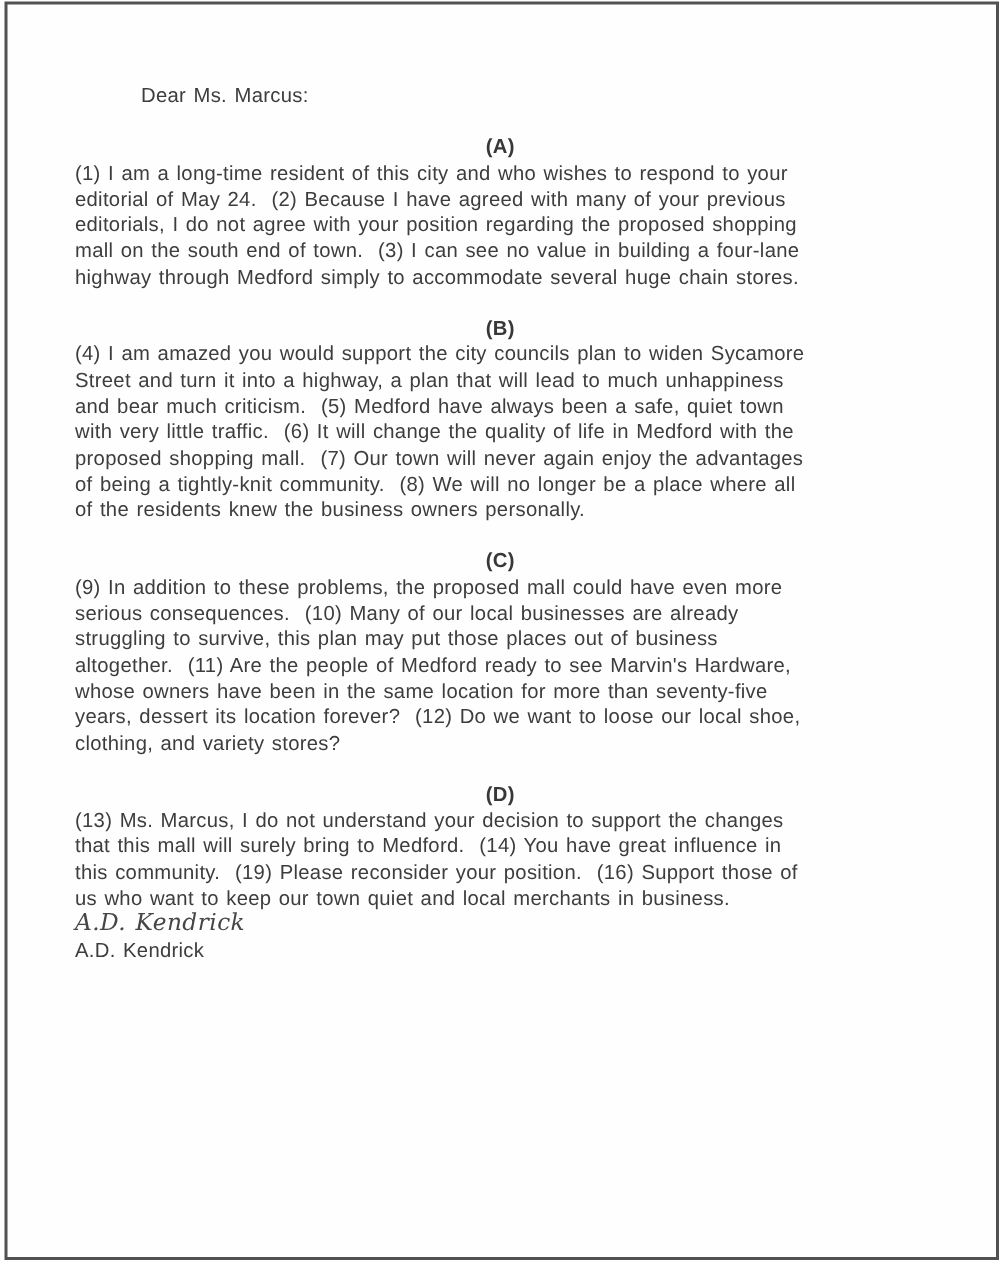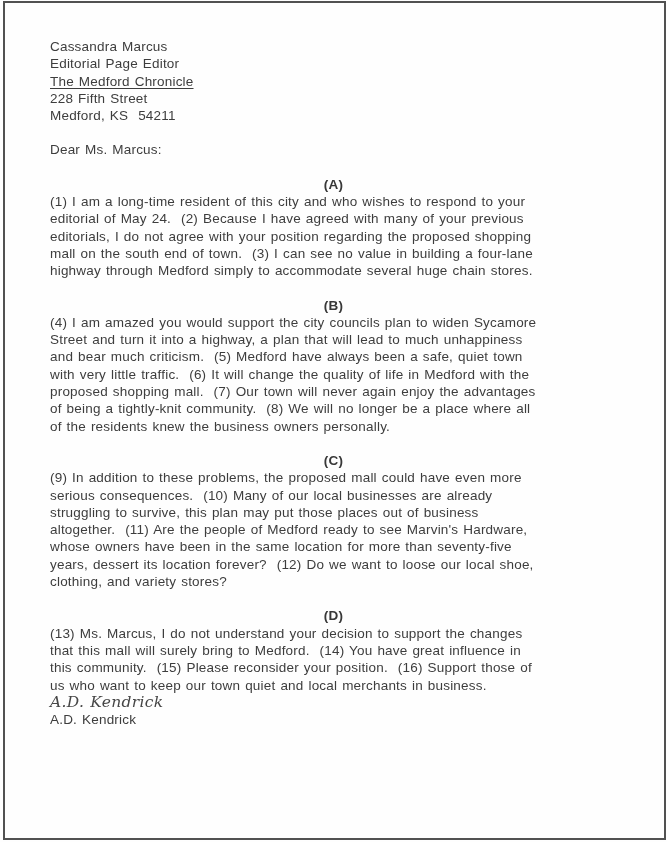--- a/index.html
+++ b/index.html
@@ -38,20 +38,21 @@
   .recipient div {
     white-space: pre;
   }
   .underline {
     text-decoration: underline;
     text-underline-offset: 2px;
   }
   .salutation {
     margin-top: 17px;
     white-space: pre;
+    margin-left: 44px;
   }
   .section-label {
     margin-top: 17px;
     text-align: center;
     font-weight: bold;
     color: #383838;
   }
   .para {
     white-space: pre;
   }
@@ -70,27 +71,20 @@
     white-space: pre;
   }
 </style>
 </head>
 <body>
 
 <div class="page">
   <div class="frame"></div>
   <div class="content">
 
-    <div class="recipient">
-      <div>Cassandra Marcus</div>
-      <div>Editorial Page Editor</div>
-      <div class="underline">The Medford Chronicle</div>
-      <div>228 Fifth Street</div>
-      <div>Medford, KS  54211</div>
-    </div>
 
     <div class="salutation">Dear Ms. Marcus:</div>
 
     <div class="section">
       <div class="section-label">(A)</div>
       <div class="para">(1) I am a long-time resident of this city and who wishes to respond to your
 editorial of May 24.  (2) Because I have agreed with many of your previous
 editorials, I do not agree with your position regarding the proposed shopping
 mall on the south end of town.  (3) I can see no value in building a four-lane
 highway through Medford simply to accommodate several huge chain stores.</div>
@@ -115,21 +109,21 @@
 altogether.  (11) Are the people of Medford ready to see Marvin's Hardware,
 whose owners have been in the same location for more than seventy-five
 years, dessert its location forever?  (12) Do we want to loose our local shoe,
 clothing, and variety stores?</div>
     </div>
 
     <div class="section">
       <div class="section-label">(D)</div>
       <div class="para">(13) Ms. Marcus, I do not understand your decision to support the changes
 that this mall will surely bring to Medford.  (14) You have great influence in
-this community.  (15) Please reconsider your position.  (16) Support those of
+this community.  (19) Please reconsider your position.  (16) Support those of
 us who want to keep our town quiet and local merchants in business.</div>
     </div>
 
     <div class="sig-script">A.D. Kendrick</div>
     <div class="sig-typed">A.D. Kendrick</div>
 
   </div>
 </div>
 
 </body></html>

